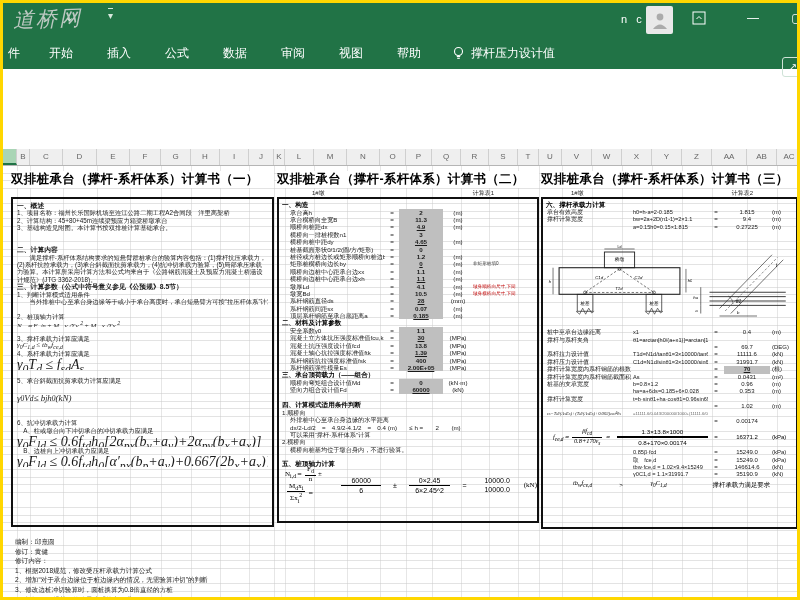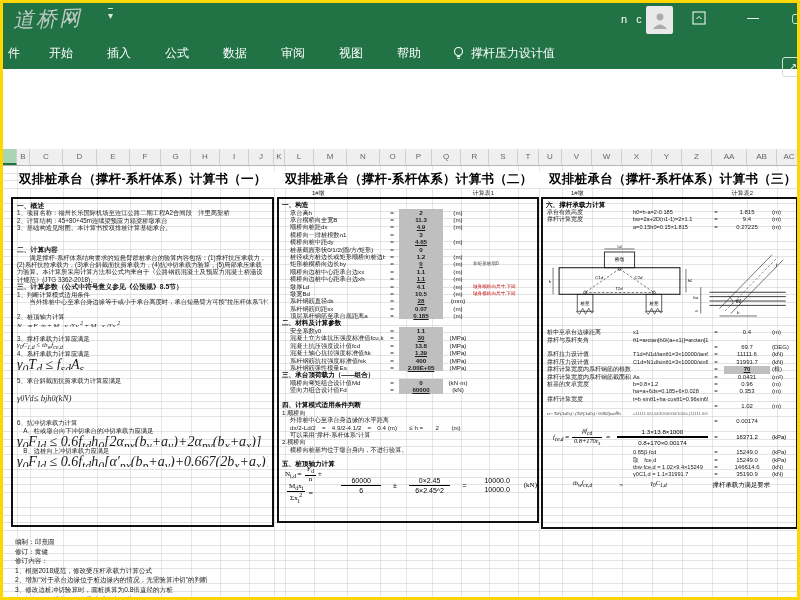--- a/index.html
+++ b/index.html
@@ -36,21 +36,21 @@
 .fbtn-check{font-size:13px;color:#bdbdbd;}
 .fbtn-fx{font-family:"Liberation Serif",serif;font-style:italic;font-size:13px;color:#666;}
 .finput{position:absolute;left:228px;top:7px;right:2px;height:70px;background:#fff;border:1px solid #d0d0d0;}
 
 .colheaders{position:absolute;left:0;top:146px;right:0;height:17px;background:#efefef;border-bottom:1px solid #b5b5b5;display:flex;overflow:hidden;}
 .colh{flex:0 0 auto;font-size:8px;color:#666;text-align:center;line-height:16px;border-right:1px solid #cfcfcf;overflow:hidden;}
 .colh.sel{background:#a9d5b5;border-bottom:2px solid #217346;}
 
 .gridarea{position:absolute;left:0;top:163px;right:0;bottom:0;background:repeating-linear-gradient(to bottom,#ffffff 0px,#ffffff 6.8px,#e3e3e3 6.8px,#e3e3e3 7.6px);}
 .vline{position:absolute;top:0;bottom:0;width:1px;background:rgba(200,200,200,.45);}
-.sheet-title{position:absolute;top:5px;height:17px;font-size:12.5px;font-weight:bold;color:#000;white-space:nowrap;overflow:hidden;letter-spacing:.3px;background:#fff;margin-left:8px;}
+.sheet-title{position:absolute;top:5px;height:17px;font-size:12.5px;font-weight:bold;color:#000;white-space:nowrap;overflow:hidden;letter-spacing:.3px;background:#fff;}
 .sub-row{position:absolute;top:23px;height:8px;font-size:6px;color:#222;display:flex;justify-content:space-between;}
 .panel{position:absolute;border:2px solid #101010;}
 
 #p1-body{padding:3px 4px 0 4px;}
 .p1l{height:7.4px;line-height:7.4px;font-size:6.3px;color:#1a1a1a;white-space:nowrap;overflow:hidden;}
 .p1l.h1{font-weight:bold;font-size:6.8px;}
 .p1l.para{height:auto;white-space:normal;line-height:7.35px;overflow:visible;}
 .p1l.fml{font-family:"Liberation Serif",serif;font-style:italic;font-size:7px;}
 .p1l.big{font-size:14px;height:13px;line-height:15px;}
 .p1l.frow{height:27px;line-height:27px;font-size:9px;display:flex;align-items:center;overflow:visible;}

